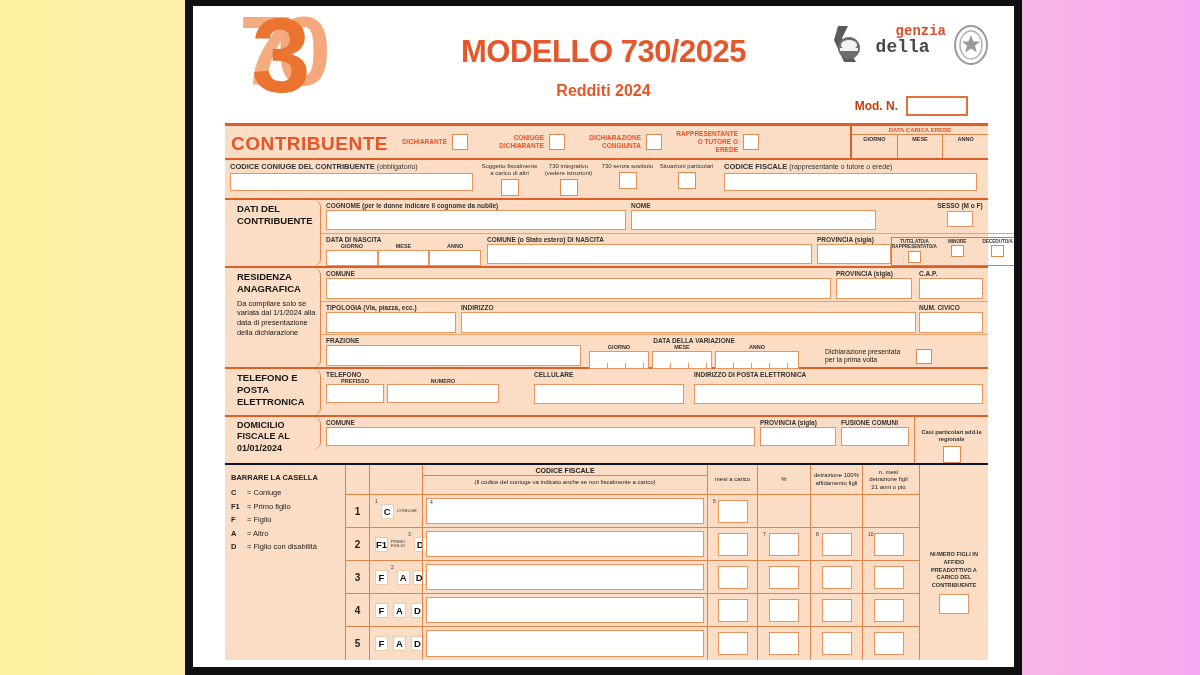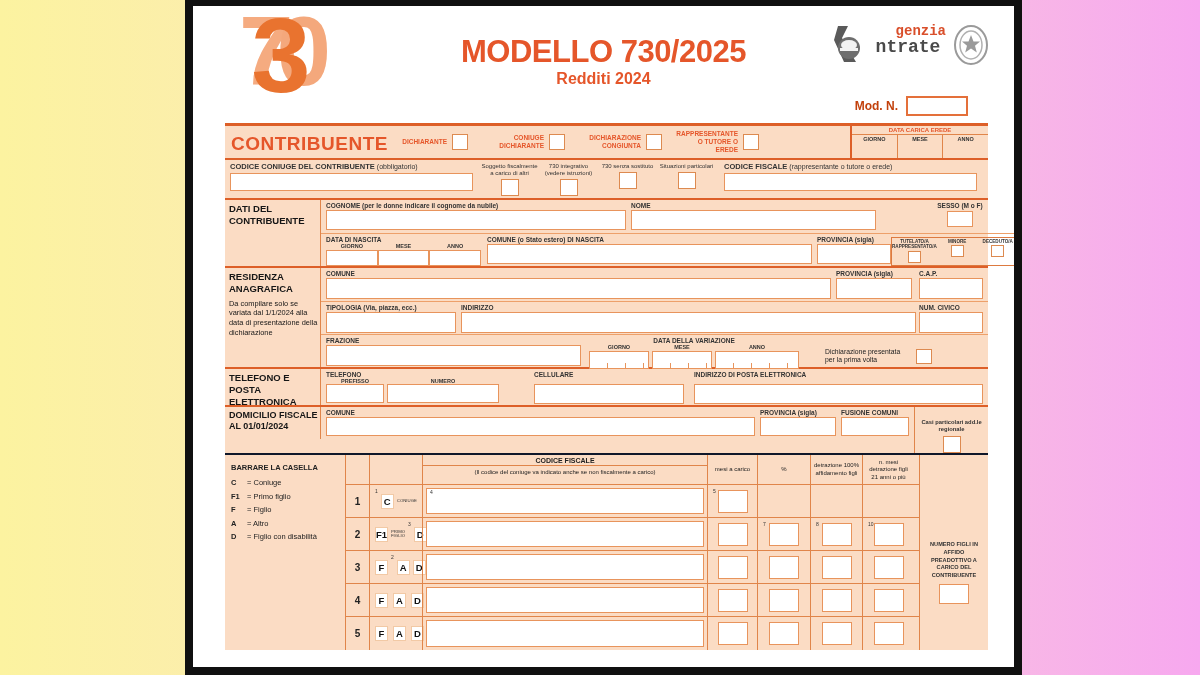--- a/index.html
+++ b/index.html
@@ -16,37 +16,37 @@
     overflow:hidden;
   }
   
   .hdr { position:relative; height:117px; }
   .logo730 { position:absolute; left:46px; top:-4px; display:flex; align-items:flex-start; line-height:1; font-weight:bold; }
   .d7 { font-size:98px; color:#f5ab80; }
   .d3 { font-size:106px; color:#e9732f; margin-left:-42px; position:relative; z-index:2; }
   .d0 { font-size:98px; color:#f4a87c; margin-left:-34px; }
   .titlewrap { text-align:center; padding-top:28px; }
   .mtitle { font-size:31px; font-weight:bold; color:#e5562a; letter-spacing:-0.5px; }
-  .msub { font-size:16px; font-weight:bold; color:#e5562a; margin-top:0; }
+  .msub { font-size:16px; font-weight:bold; color:#e5562a; margin-top:12px; }
   .agency { position:absolute; right:24px; top:18px; display:flex; align-items:flex-start; gap:6px; }
   .agtext { font-family:"Liberation Mono", monospace; font-weight:bold; line-height:1.0; }
   .ag1 { font-size:14px; color:#d94f2b;margin-left:24px; }
   .ag2 { font-size:18px; color:#4a4a4a; margin-left:4px; }
   .modn { position:absolute; right:46px; top:90px; display:flex; align-items:center; gap:8px; }
   .modn-label { font-size:12px; font-weight:bold; color:#c2410c; }
   .modn-box { width:62px; height:20px; background:#fff; border:2px solid #e4703a; }
   
   .form {
     margin:0 26px 0 32px; background:#fbdcc4; border-top:3px solid #dd5f28;
     font-size:7px; color:#222; position:relative;
   }
   .wb { background:#fff; border:1px solid #e8945c; }
   .cbx { background:#fff; border:1px solid #dd8a50; }
   .flabel { font-size:6.5px; font-weight:bold; color:#333; }
-  .seccol { width:96px; flex:0 0 96px; padding:3px 2px 0 4px; font-weight:bold; font-size:9.5px; color:#161616; border-right:1.5px solid #e0854a; line-height:1.25; }
+  .seccol { width:96px; flex:0 0 96px; padding:3px 2px 0 12px; font-weight:bold; font-size:9.5px; color:#161616; border-right:1.5px solid #e0854a; line-height:1.25;border-radius:7px; }
   .band { border-bottom:2px solid #dd5f28; display:flex; }
   .subrow { display:flex; padding:2px 5px 0 5px; }
   .subrow + .subrow { border-top:1px solid #eda06a; }
   .fgroup { display:flex; flex-direction:column; }
   .comb { background-color:#fff; border:1px solid #e8945c;
     background-image:repeating-linear-gradient(90deg, transparent 0, transparent 17px, #e8945c 17px, #e8945c 18px);
     background-size:100% 5px; background-position:left bottom; background-repeat:no-repeat; }
   
   .bandA { height:34px; align-items:stretch; }
   .contribTitle { font-size:19px; font-weight:bold; color:#e5562a; padding:7px 0 0 6px; letter-spacing:0.5px; width:160px; }
@@ -78,21 +78,21 @@
   .statusbox { border:1px solid #dd7a40; display:flex; width:128px; flex:0 0 128px; height:29px; margin-top:1px; }
   .stat { flex:1; text-align:center; font-size:4.6px; font-weight:bold; color:#333; line-height:1.15; padding-top:1px; }
   .stat .cbx { width:13px; height:12px; margin:1px auto 0 auto; display:block; }
   
   .bandD .subrow { height:33px; }
   .note { font-weight:normal; font-size:7.4px; margin-top:4px; line-height:1.3; }
   .primav { display:flex; align-items:center; gap:5px; margin-left:26px; padding-top:8px; }
   .primav .txt { width:86px; font-size:6.8px; font-weight:normal; color:#222; line-height:1.25; }
   .primav .cbx { width:16px; height:15px; }
   
-  .bandE { height:38px; }
+  .bandE { height:48px; }
   .telgroup { width:200px; flex:0 0 200px; }
   .telboxes { display:flex; gap:3px; }
   .telcol .tl { font-size:5.5px; font-weight:bold; color:#333; text-align:center; }
   .telcol .wb { height:19px; }
   
   .domwrap { display:flex; border-bottom:2px solid #0f172a; }
   .domleft { flex:1; }
   .domrow { display:flex; height:32px; }
   .domrow + .domrow { border-top:2px solid #dd5f28; height:34px; }
   .casicol { width:74px; flex:0 0 74px; border-left:1.5px solid #e0854a; text-align:center; padding-top:12px; }
@@ -154,21 +154,21 @@
       <span>
         <svg width="34" height="40" viewBox="0 0 34 40">
           <polygon points="6,2 16,2 10,14 24,38 12,38 2,16" fill="#5a5a5a"></polygon>
           <circle cx="17" cy="24" r="11" fill="#6e6e6e" stroke="#e9732f" stroke-width="0"></circle>
           <ellipse cx="17" cy="21" rx="8" ry="5" fill="#f2f2f2"></ellipse>
           <rect x="8" y="24" width="18" height="3" fill="#f2f2f2"></rect>
         </svg>
       </span>
       <span class="agtext">
         <div class="ag1">genzia</div>
-        <div class="ag2">ntrate</div>
+        <div class="ag2">della</div>
       </span>
       <span>
         <svg width="38" height="42" viewBox="0 0 38 42">
           <ellipse cx="19" cy="21" rx="16" ry="19" fill="none" stroke="#9a9a9a" stroke-width="2"></ellipse>
           <ellipse cx="19" cy="21" rx="11" ry="14" fill="none" stroke="#b0b0b0" stroke-width="1.5"></ellipse>
           <polygon points="19,11 21.5,17.5 28,17.5 23,21.8 24.8,28.5 19,24.5 13.2,28.5 15,21.8 10,17.5 16.5,17.5" fill="#9a9a9a"></polygon>
         </svg>
       </span>
     </div>
     <div class="modn">

